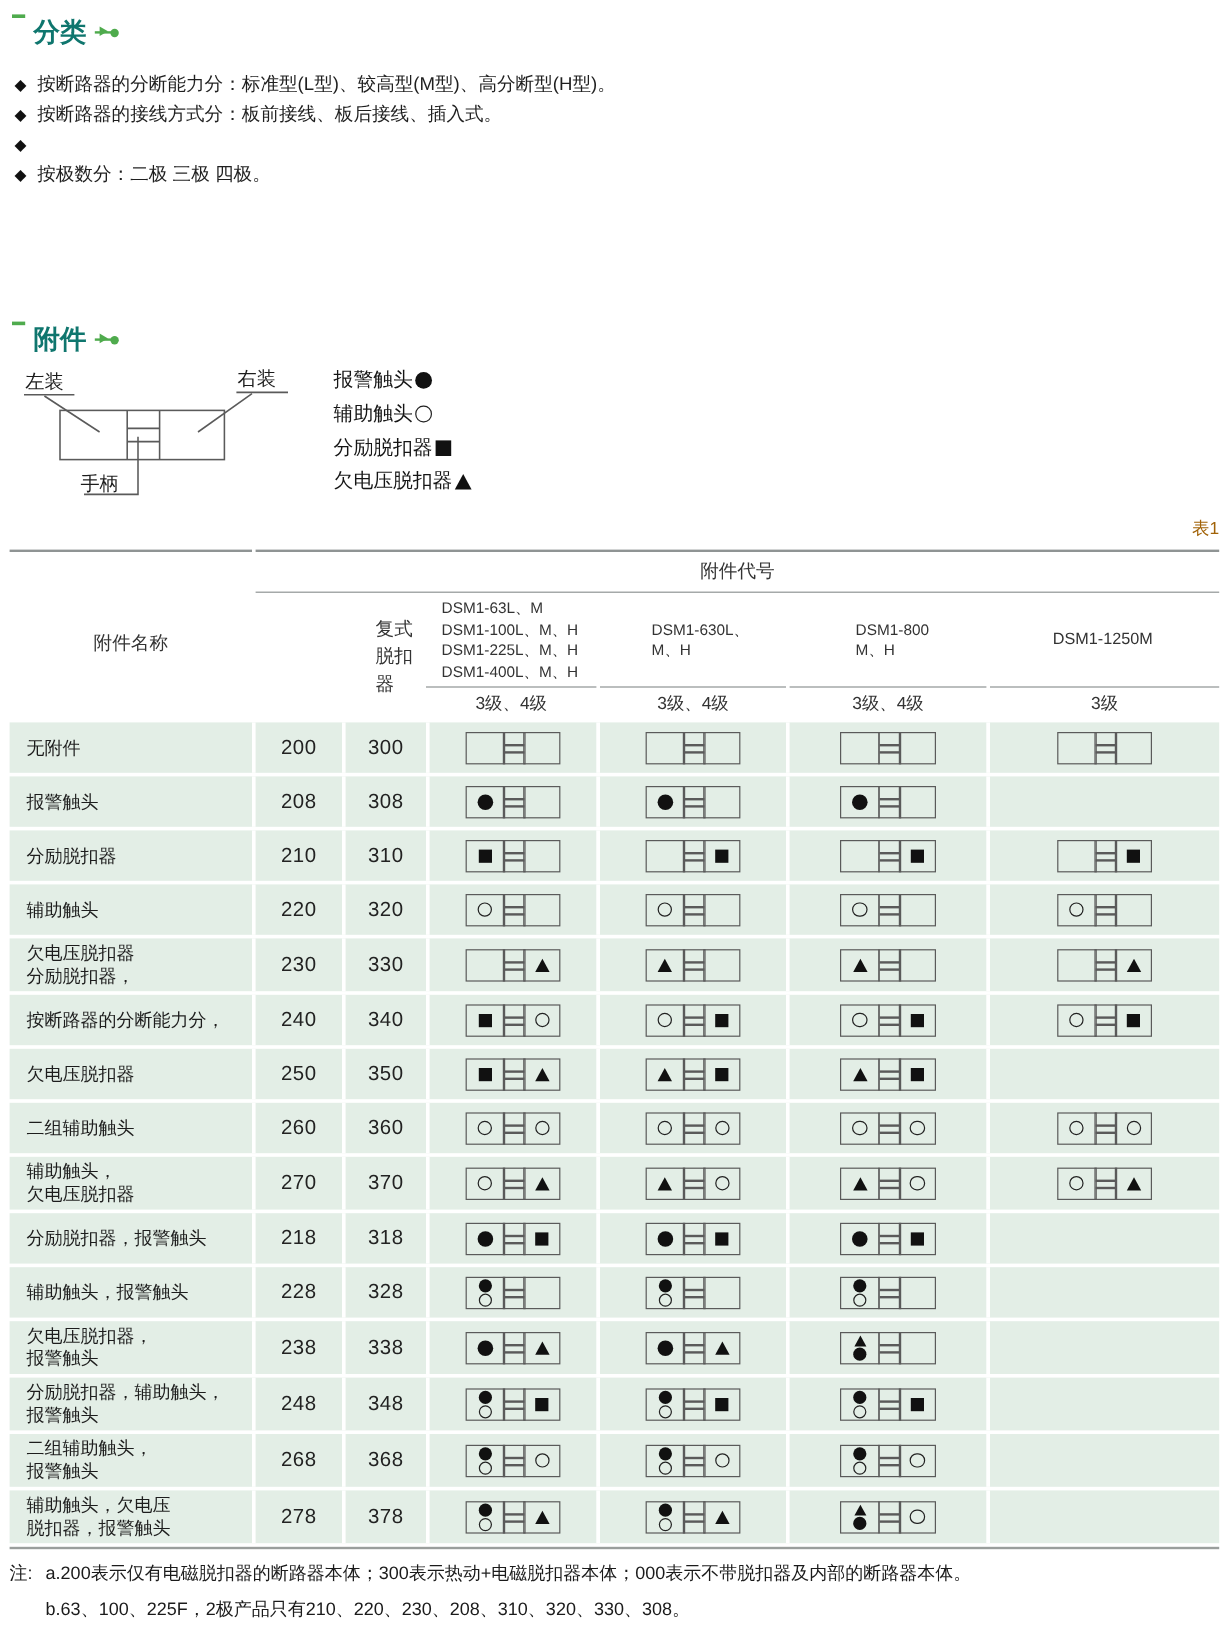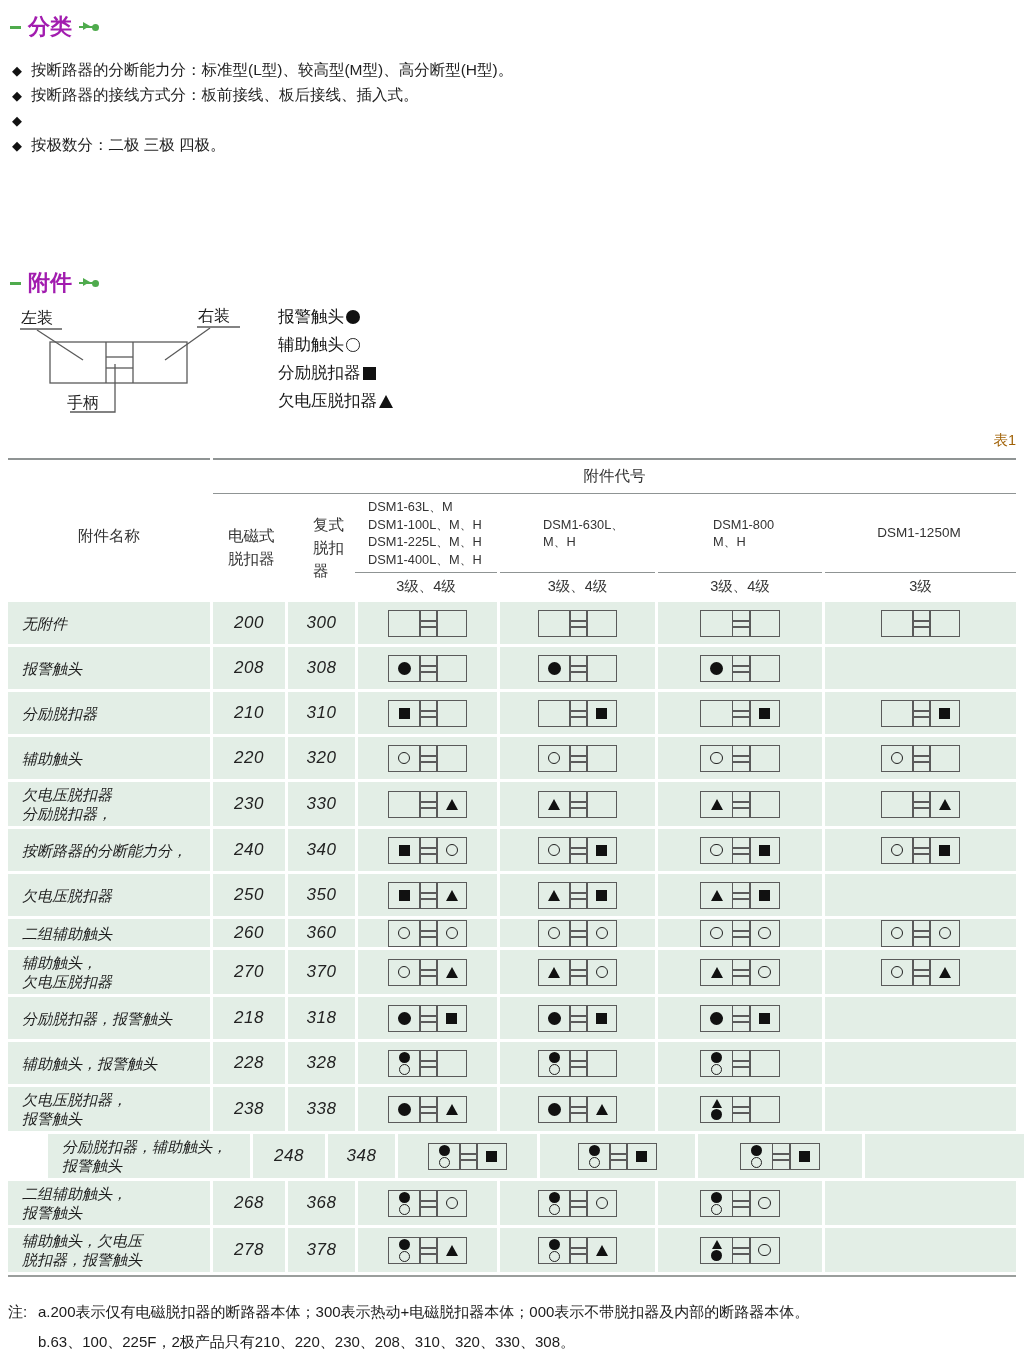--- a/index.html
+++ b/index.html
@@ -1,21 +1,21 @@
 <!DOCTYPE html>
 <html><head>
 <meta charset="utf-8">
 <style>
   html,body{margin:0;padding:0;background:#fff;}
   .page{position:relative;width:1024px;height:1359px;background:#ffffff;
         font-family:"Liberation Sans","DejaVu Sans",sans-serif;color:#2b2b2b;overflow:hidden;}
 
   
-  .gtitle{position:absolute;display:flex;align-items:center;gap:7px;margin:0;
-          font-size:22px;font-weight:bold;color:#a21caf;}
+  .gtitle{position:absolute;display:flex;gap:7px;margin:0;
+          font-size:22px;font-weight:bold;color:#0f766e;}
   .t-dash{display:inline-block;width:11px;height:3px;background:#4fab4d;}
   .t-arrow{position:relative;display:inline-block;width:17px;height:2.6px;background:#4fab4d;}
   .t-arrow::after{content:"";position:absolute;right:6px;top:-3.6px;width:0;height:0;
                   border-left:7px solid #4fab4d;border-top:4.8px solid transparent;border-bottom:4.8px solid transparent;}
   .t-dot{display:inline-block;width:7px;height:7px;border-radius:50%;background:#4fab4d;margin-left:-4px;}
 
   
   .bullets{position:absolute;left:12px;top:58px;margin:0;padding:0;list-style:none;}
   .bullets li{display:flex;align-items:center;height:25px;font-size:15.5px;color:#1f1f1f;}
   .diamond{color:#111;font-size:13px;margin-right:9px;}
@@ -60,21 +60,21 @@
   .hm1{left:489px;width:158px;padding-left:46px;}
   .hm2{left:647px;width:167px;padding-left:58px;}
   .hm3{left:814px;width:194px;align-items:center;font-size:13.5px;}
   .h-grade{position:absolute;top:114px;height:28px;display:flex;align-items:center;justify-content:center;
            border-top:1.4px solid #8f9494;box-sizing:border-box;font-size:14.5px;}
   .hg0{left:347px;width:142px;}
   .hg1{left:492px;width:155px;}
   .hg2{left:650px;width:164px;}
   .hg3{left:817px;width:191px;}
 
-  .trow{display:grid;grid-template-columns:202px 75px 70px 142px 158px 167px 194px;margin-bottom:3px;font-style:italic;}
+  .trow{display:grid;grid-template-columns:202px 75px 70px 142px 158px 167px 194px;margin-bottom:3px;}
   .c{background:#e3eee6;box-sizing:border-box;display:flex;align-items:center;}
   .trow .c + .c{border-left:3px solid #ffffff;}
   .cname{padding-left:14px;font-size:15px;line-height:19px;color:#1d1d1d;}
   .ccode{justify-content:center;font-size:17px;color:#222;letter-spacing:0.5px;}
   .cdiag{justify-content:center;}
   .tbl-bottom{height:1.6px;background:#9a9e9c;margin-top:0px;}
 
   
   .bdg{display:flex;height:27px;}
   .bdg > div{box-sizing:border-box;border:1.6px solid #5a5a5a;height:27px;display:flex;flex-direction:column;
@@ -171,24 +171,20 @@
   <div class="table-tag">表1</div>
 
   <div class="tbl">
     <div class="thead">
       <i class="tb-top a"></i>
       <i class="tb-top b"></i>
       <div class="h-span">
         <span>附件代号</span>
       </div>
       <div class="h-name">附件名称</div>
-      <div class="h-col h-mag" id="h-mag">
-          <div>电磁式</div>
-          <div>脱扣器</div>
-        </div>
       <div class="h-col h-comp" id="h-comp">
           <div>复式</div>
           <div>脱扣</div>
           <div>器</div>
         </div>
       <div class="h-models hm0" id="hm0">
           <div>DSM1-63L、M</div>
           <div>DSM1-100L、M、H</div>
           <div>DSM1-225L、M、H</div>
           <div>DSM1-400L、M、H</div>
@@ -587,21 +583,21 @@
                 <i class="l1"></i>
                 <i class="l2"></i>
               </div>
               <div class="br">
                 <span class="sym s-sh"></span>
               </div>
             </div>
           </div>
           <div class="c cdiag"></div>
         </div>
-        <div class="trow" style="height: 28px;">
+        <div class="trow" style="height: 42px;">
           <div class="c cname">
             <div>
               <div>二组辅助触头</div>
             </div>
           </div>
           <div class="c ccode">260</div>
           <div class="c ccode">360</div>
           <div class="c cdiag">
             <div class="bdg">
               <div class="bl">
@@ -871,21 +867,21 @@
               </div>
               <div class="bm">
                 <i class="l1"></i>
                 <i class="l2"></i>
               </div>
               <div class="br"></div>
             </div>
           </div>
           <div class="c cdiag"></div>
         </div>
-        <div class="trow" style="height: 44px; margin-left: 40px;">
+        <div class="trow" style="height: 44px;">
           <div class="c cname">
             <div>
               <div>分励脱扣器，辅助触头，</div>
               <div>报警触头</div>
             </div>
           </div>
           <div class="c ccode">248</div>
           <div class="c ccode">348</div>
           <div class="c cdiag">
             <div class="bdg">

